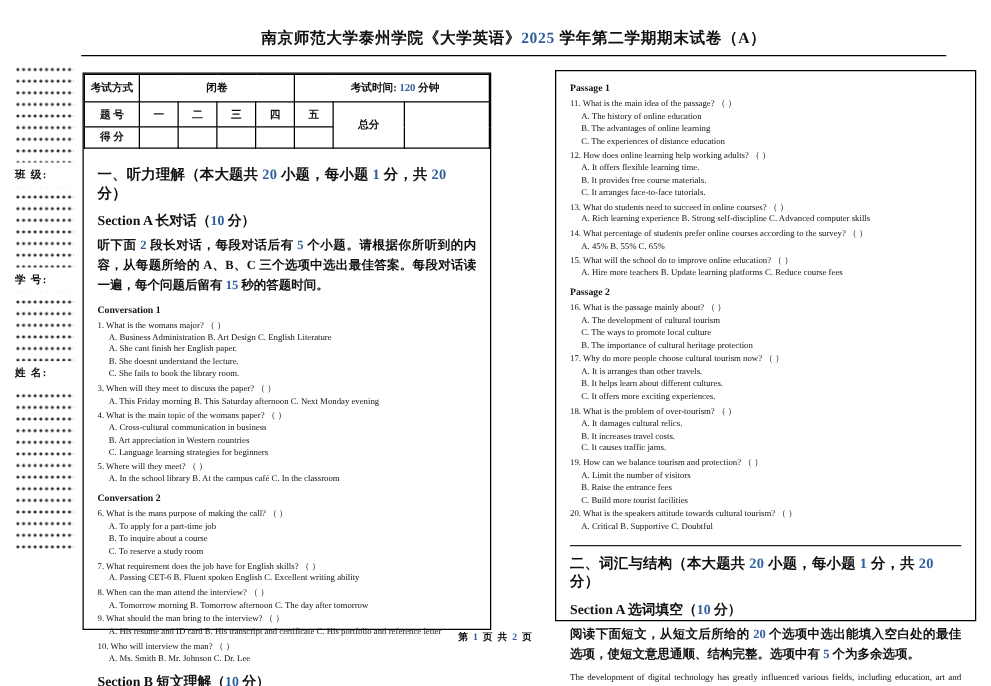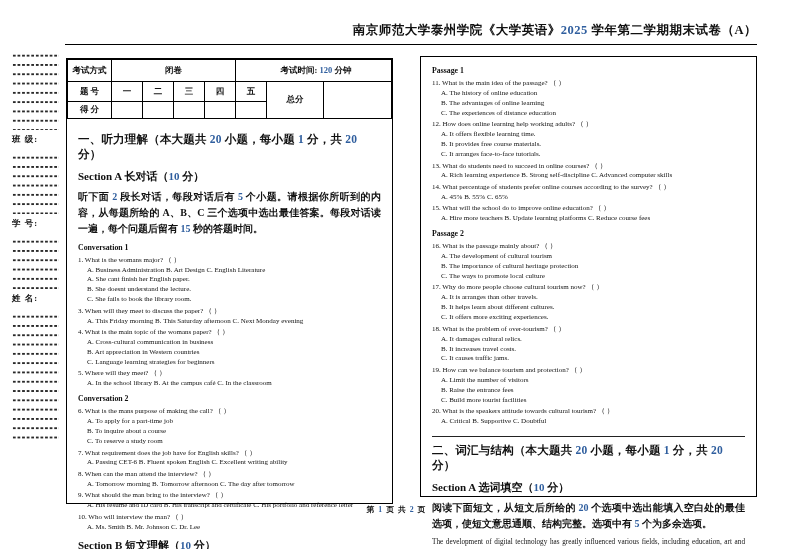--- a/index.html
+++ b/index.html
@@ -1,35 +1,35 @@
 <!DOCTYPE html>
 <html><head>
 <meta charset="utf-8">
 <style>
   * { margin:0; padding:0; box-sizing:border-box; }
   html,body { background:#fff; }
   body { font-family:"Liberation Serif","DejaVu Serif",serif; color:#111; }
   .page { position:relative; width:793px; height:549px; background:#fff; overflow:hidden; }
 
-  .title { position:absolute; top:22px; left:65px; width:692px; text-align:right;
+  .title { position:absolute; top:22px; left:65px; width:692px; text-align:center;
            font-size:12.5px; font-weight:bold; letter-spacing:.5px; }
   .header-rule { position:absolute; top:44px; left:65px; width:692px; border-top:1.6px solid #000; }
 
   
   .seal-margin { position:absolute; left:11px; top:48px; width:50px; }
   .dotblock { width:47px; margin-left:1px;
               background-image:radial-gradient(circle, #2a2a2a 1.05px, transparent 1.35px);
               background-size:4.6px 9.3px; background-position:0 3px; }
   .db1 { height:82px; } .db2 { height:64px; } .db3 { height:55px; } .db4 { height:136px; }
   .seal-label { font-size:8.5px; font-weight:bold; padding:4px 0 4px 1px; letter-spacing:1px; }
 
   
   .col { position:absolute; border:1.5px solid #000; background:#fff; }
   .col.left  { left:66px; top:58px; width:327px; height:446px; }
-  .col.right { left:420px; top:56px; width:337px; height:441px; }
+  .col.right { left:444px; top:56px; width:337px; height:441px; }
   .col-inner { padding:7px 11px 6px 11px; }
 
   
   table.score { width:100%; border-collapse:collapse; table-layout:fixed; }
   table.score td { border:1px solid #000; font-size:8.5px; text-align:center; vertical-align:middle;
                    height:20px; overflow:hidden; white-space:nowrap; }
   table.score tr:first-child td { height:22px; }
   table.score tr:last-child td { height:17px; }
   td.lbl { font-weight:bold; }
   td.timecell { text-align:left; padding-left:5px; font-weight:bold; }
@@ -163,22 +163,22 @@
           <div class="optline">A. Rich learning experience B. Strong self-discipline C. Advanced computer skills</div>
           <div class="qline">14. What percentage of students prefer online courses according to the survey? （  ）</div>
           <div class="optline">A. 45% B. 55% C. 65%</div>
           <div class="qline">15. What will the school do to improve online education? （  ）</div>
           <div class="optline">A. Hire more teachers B. Update learning platforms C. Reduce course fees</div>
         </div>
       <div class="passage-title">Passage 2</div>
       <div>
           <div class="qline">16. What is the passage mainly about? （  ）</div>
           <div class="optline">A. The development of cultural tourism</div>
+          <div class="optline">C. The ways to promote local culture</div>
           <div class="optline">B. The importance of cultural heritage protection</div>
-          <div class="optline">C. The ways to promote local culture</div>
           <div class="qline">17. Why do more people choose cultural tourism now? （  ）</div>
           <div class="optline">A. It is arranges than other travels.</div>
           <div class="optline">B. It helps learn about different cultures.</div>
           <div class="optline">C. It offers more exciting experiences.</div>
           <div class="qline">18. What is the problem of over-tourism? （  ）</div>
           <div class="optline">A. It damages cultural relics.</div>
           <div class="optline">B. It increases travel costs.</div>
           <div class="optline">C. It causes traffic jams.</div>
           <div class="qline">19. How can we balance tourism and protection? （  ）</div>
           <div class="optline">A. Limit the number of visitors</div>

